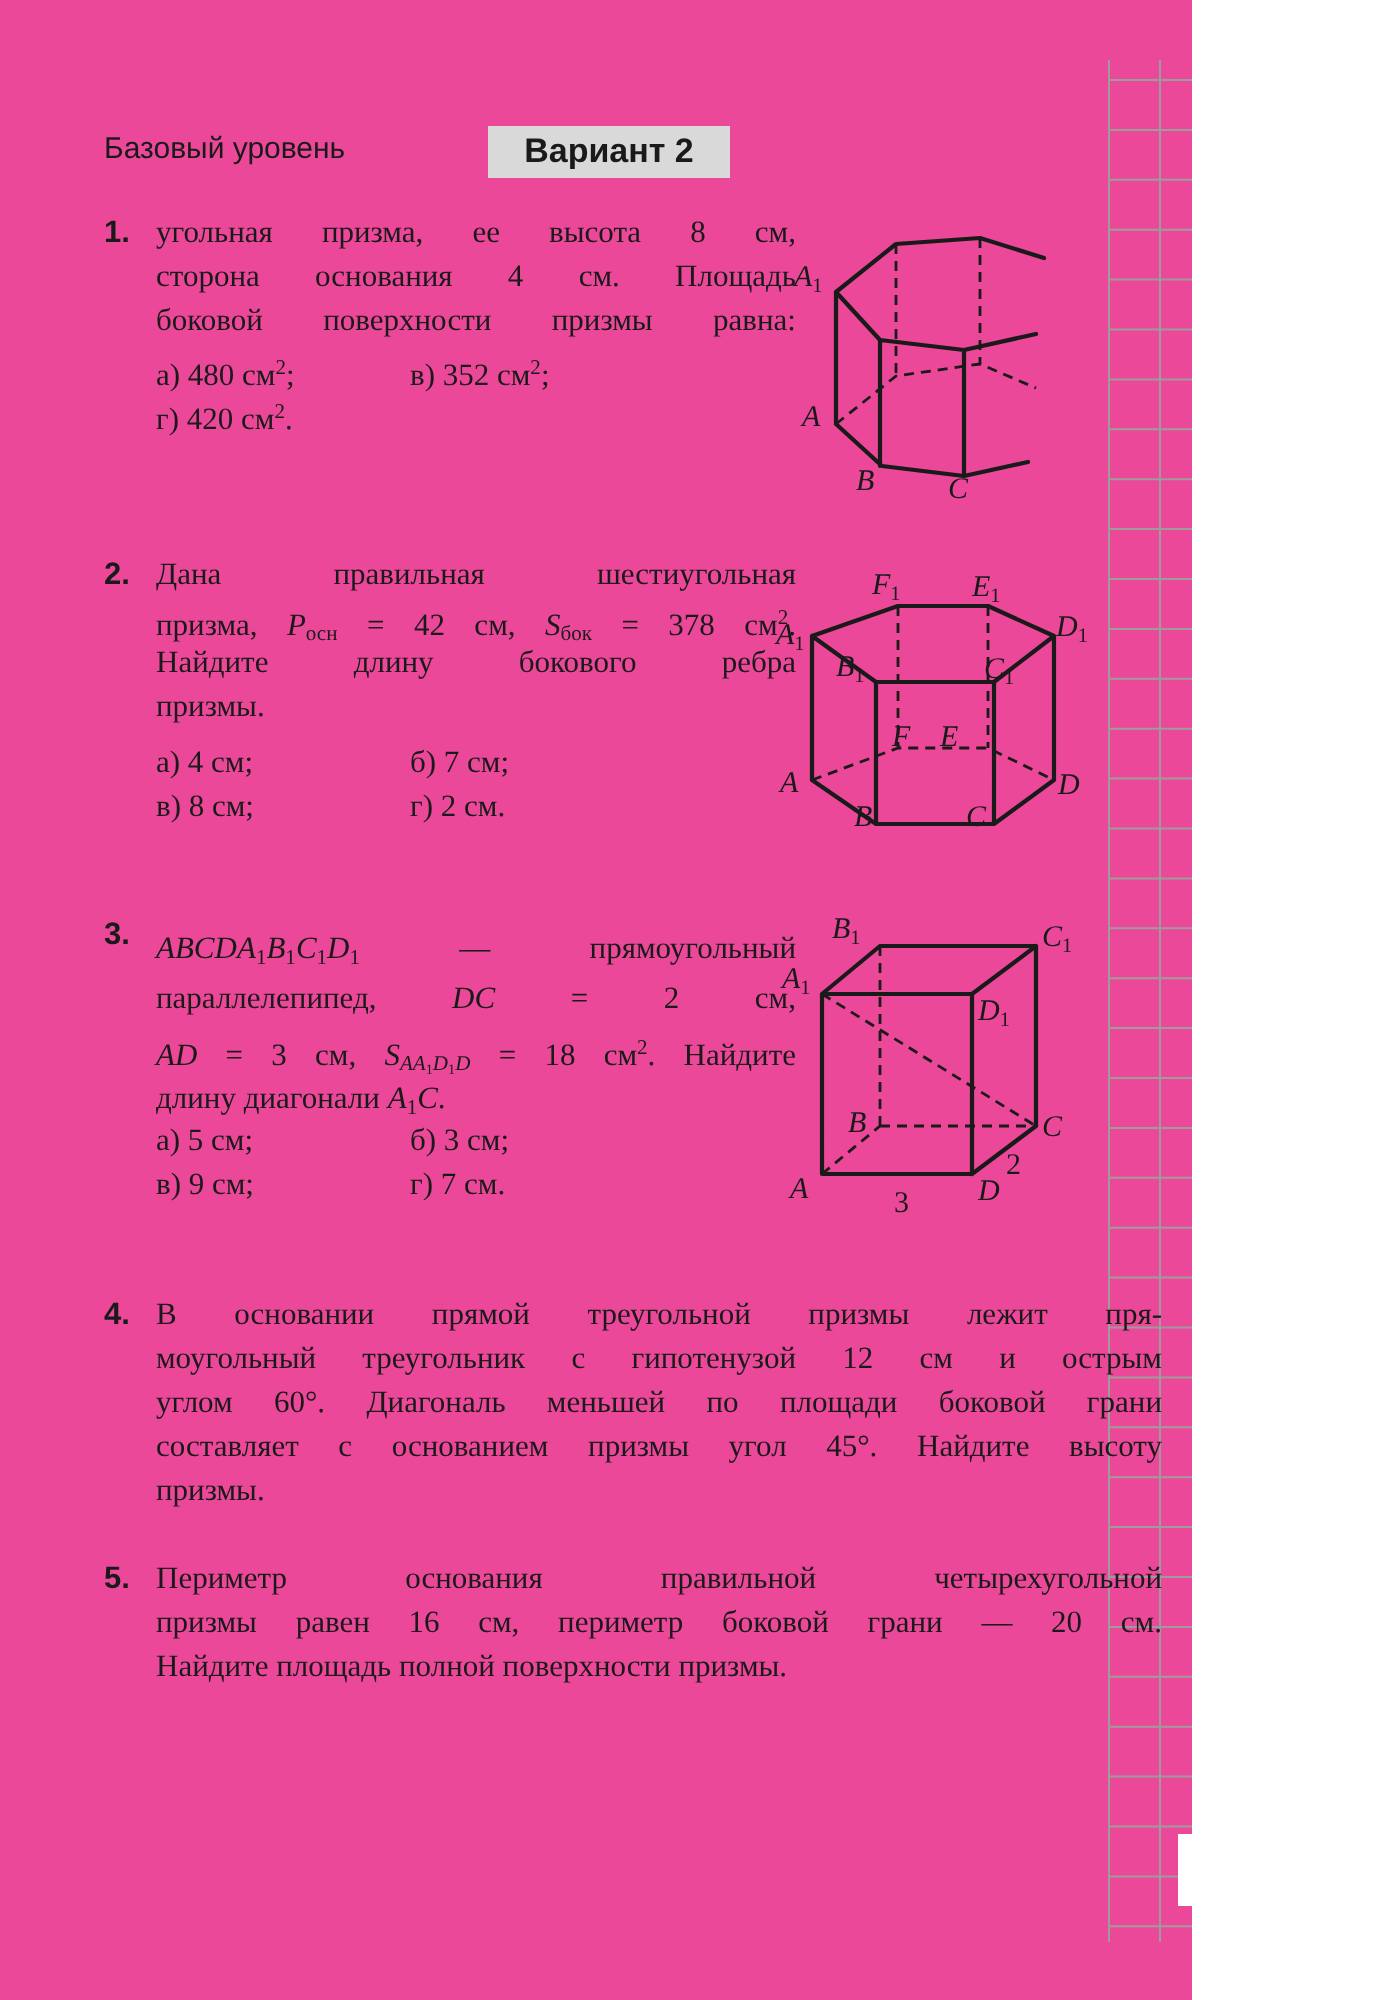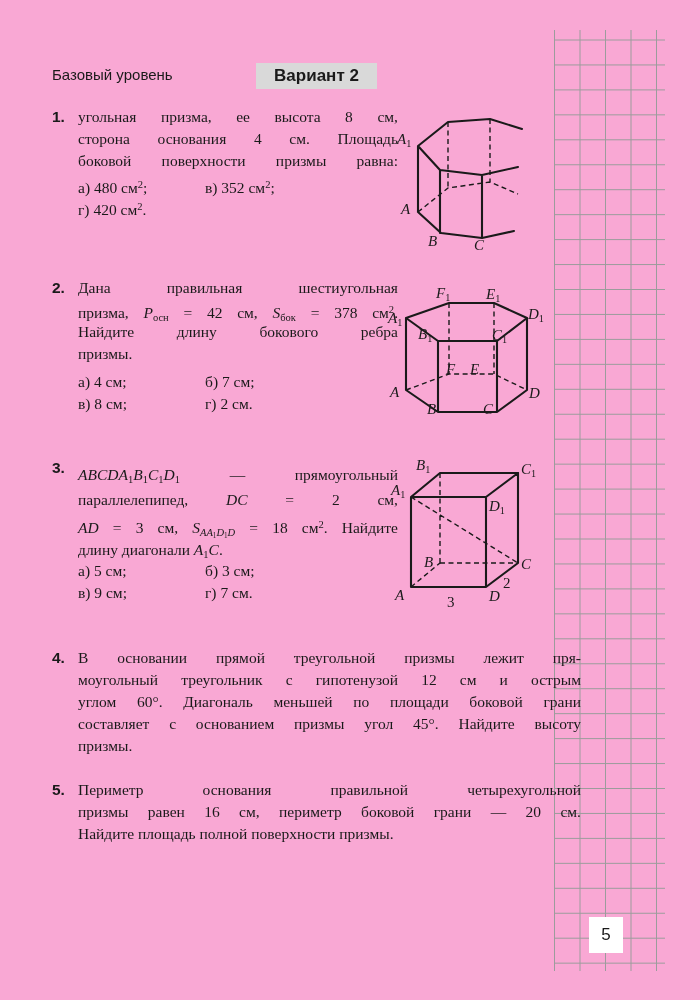--- a/index.html
+++ b/index.html
@@ -1,24 +1,24 @@
 <!DOCTYPE html>
 <html style="--ink: #1a1a1a; --grid: #9c9c9c; --badge: #d9d9d9;"><head>
 <meta charset="utf-8">
 <style>
   html,body{margin:0;padding:0;background:#fff;}
-  #page{position:relative;width:700px;height:1000px;background:#f9a8d4;overflow:hidden;
+  #page{position:relative;width:596px;height:1000px;background:#ec4899;overflow:hidden;
         font-family:"Liberation Serif",serif;color:var(--ink,#1a1a1a);}
   i{font-style:italic;}
   .sub{font-size:68%;vertical-align:-0.28em;}
   .sup{font-size:68%;vertical-align:0.5em;}
   #grid{position:absolute;left:0;top:0;width:700px;height:1000px;}
   #grid line{stroke:var(--grid,#9c9c9c);stroke-width:1;}
   .hdr-level{position:absolute;left:52px;top:66px;font:15px "Liberation Sans",sans-serif;}
-  .variant-box{position:absolute;left:256px;top:63px;width:121px;height:26px;
+  .variant-box{position:absolute;left:244px;top:63px;width:121px;height:26px;
                background:var(--badge,#d9d9d9);font:bold 17px "Liberation Sans",sans-serif;
                text-align:center;line-height:26px;}
   .problem{position:absolute;padding-left:28px;font-size:15.5px;}
   .pnum{position:absolute;left:2px;top:0;font:bold 15.5px "Liberation Sans",sans-serif;line-height:22px;}
   .pline{height:22px;line-height:22px;white-space:nowrap;}
   .pline.just{text-align:justify;text-align-last:justify;white-space:normal;}
   .p1{left:50px;top:106px;width:320px;}
   .p2{left:50px;top:277px;width:320px;}
   .p3{left:50px;top:457px;width:320px;}
   .p3 .pline{height:25px;line-height:36px;}

